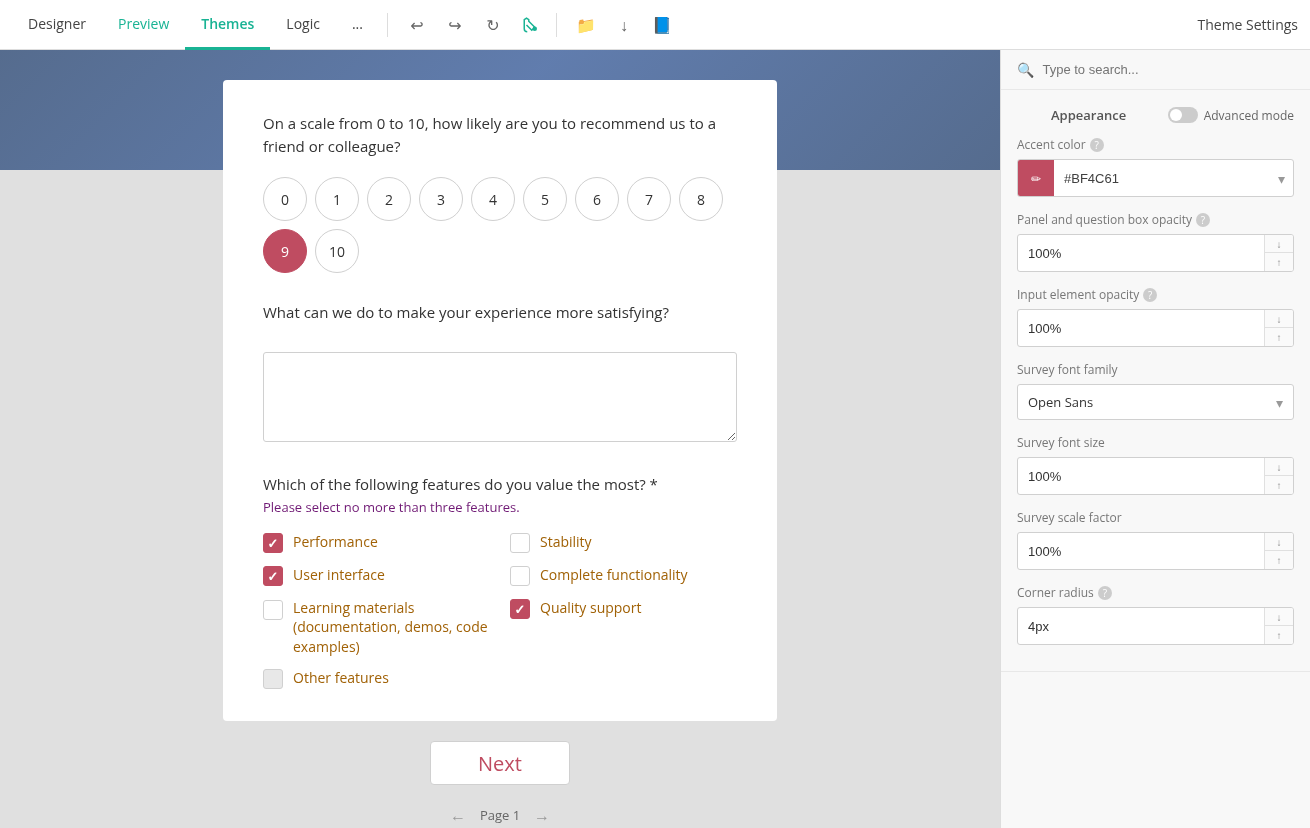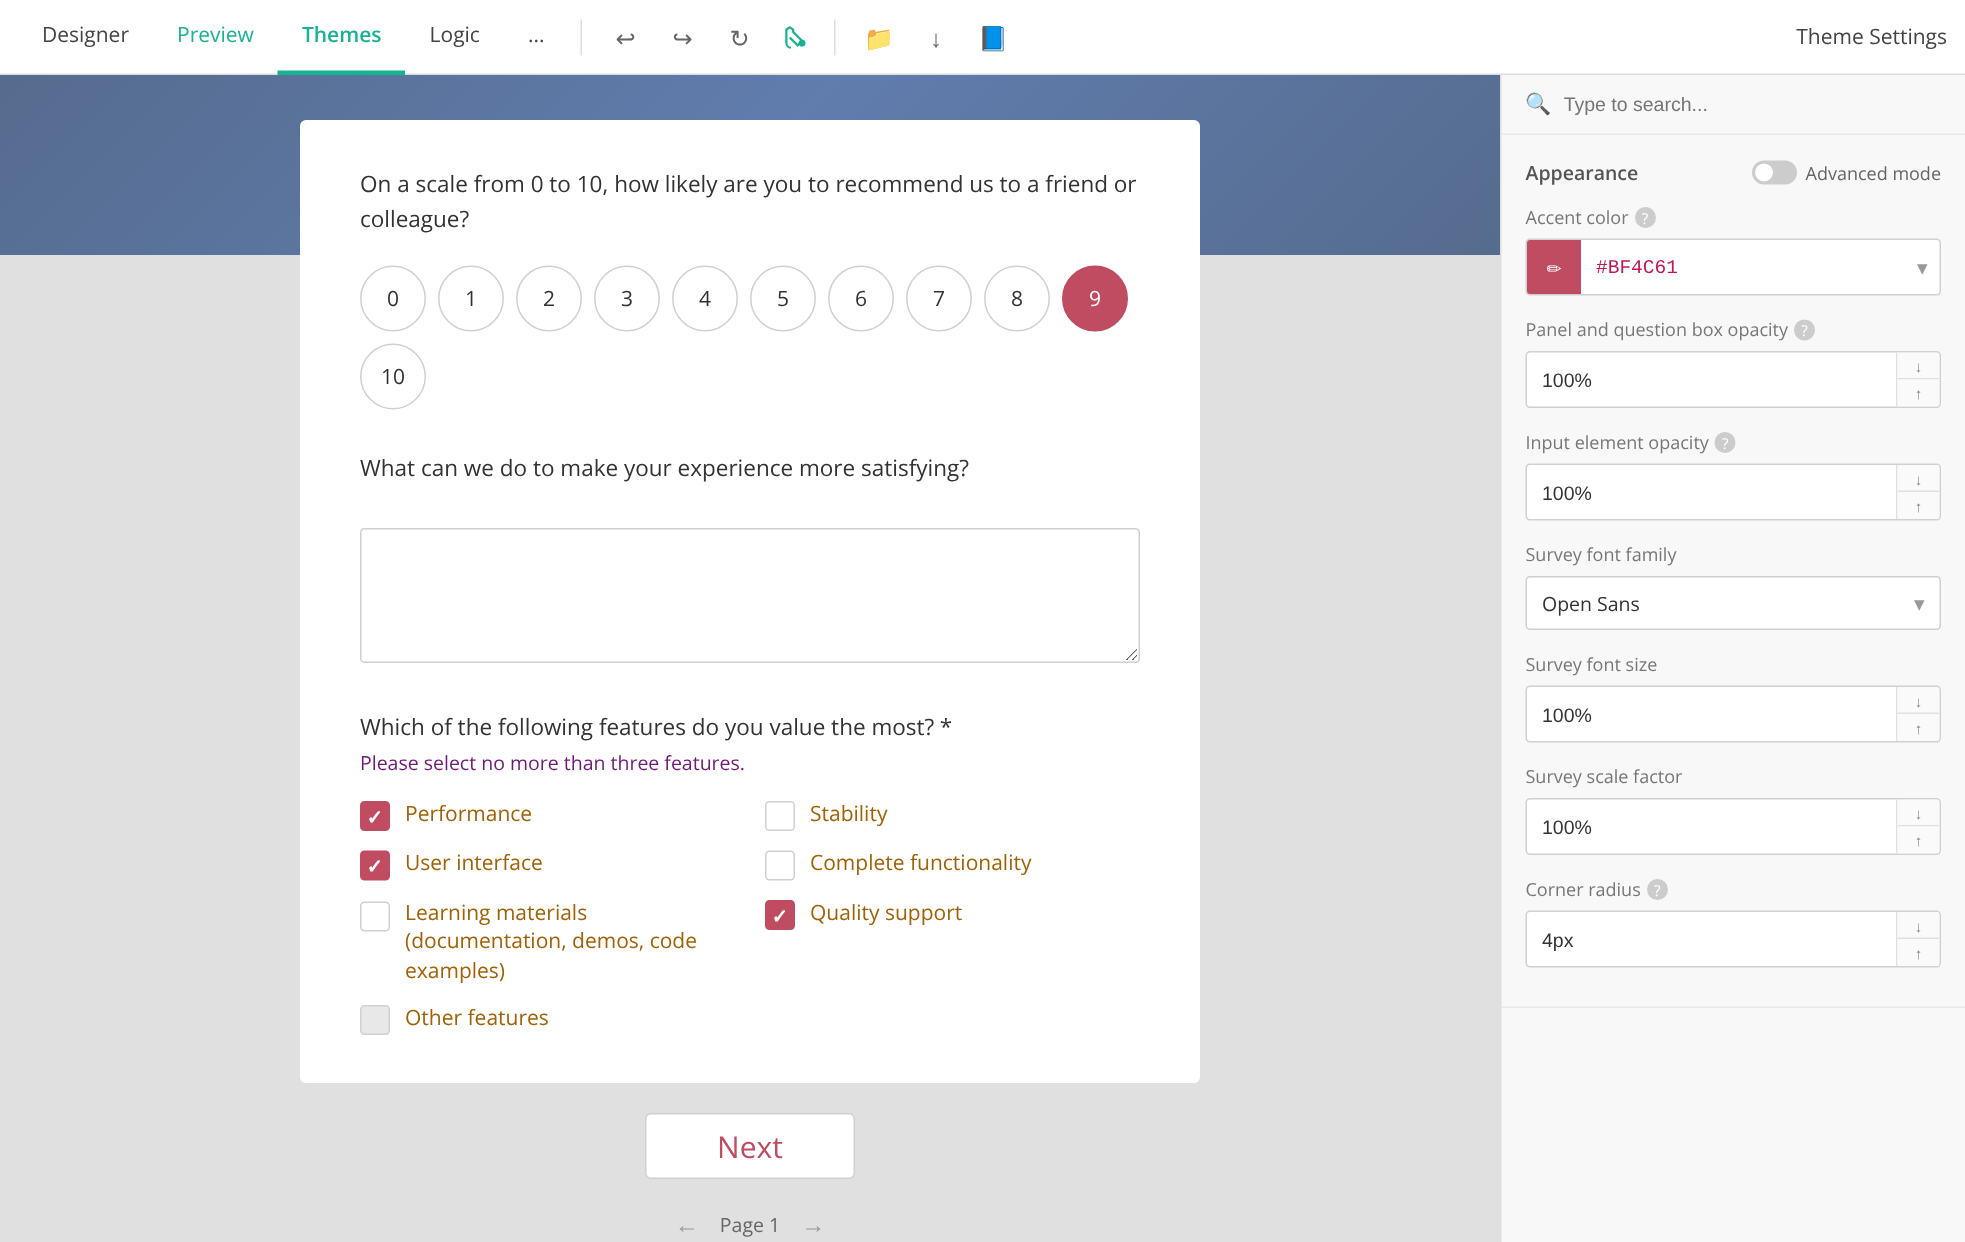--- a/index.html
+++ b/index.html
@@ -86,21 +86,21 @@
     .survey-bg {
       position: absolute;
       top: 0; left: 0; right: 0;
       height: 120px;
       background: linear-gradient(135deg, #1a3a6b 0%, #2a5298 50%, #1a3a6b 100%);
       opacity: 0.7;
     }
 
     .survey-card {
       background: #fff;
-      width: 600px;
+      width: 554px;
       border-radius: 4px;
       padding: 32px 40px;
       position: relative;
       z-index: 1;
       margin-top: 10px;
     }
 
     
     .question-text {
       font-size: 15px;
@@ -277,20 +277,21 @@
       border-bottom: 1px solid #e8e8e8;
     }
     .panel-section-title {
       font-size: 13px;
       font-weight: 600;
       color: #555;
       margin-bottom: 12px;
       display: flex;
       align-items: center;
       justify-content: space-between;
+      margin-left: 34px;
     }
     .advanced-toggle {
       display: flex;
       align-items: center;
       gap: 6px;
       font-weight: 400;
       font-size: 12px;
       color: #666;
     }
     .toggle-switch {
@@ -352,25 +353,24 @@
       align-items: center;
       justify-content: center;
       cursor: pointer;
       flex-shrink: 0;
     }
     .color-swatch .pencil-icon { color: #fff; font-size: 12px; }
     .color-value {
       flex: 1;
       padding: 0 10px;
       font-size: 13px;
-      color: #be185d;
+      color: #404040;
       border: none;
       outline: none;
       background: transparent;
-      font-family: Liberation Mono, monospace;
     }
     .color-dropdown { padding: 0 8px; color: #999; cursor: pointer; }
 
     .number-field {
       display: flex;
       align-items: center;
       border: 1px solid #d0d0d0;
       border-radius: 3px;
       background: #fff;
       overflow: hidden;

